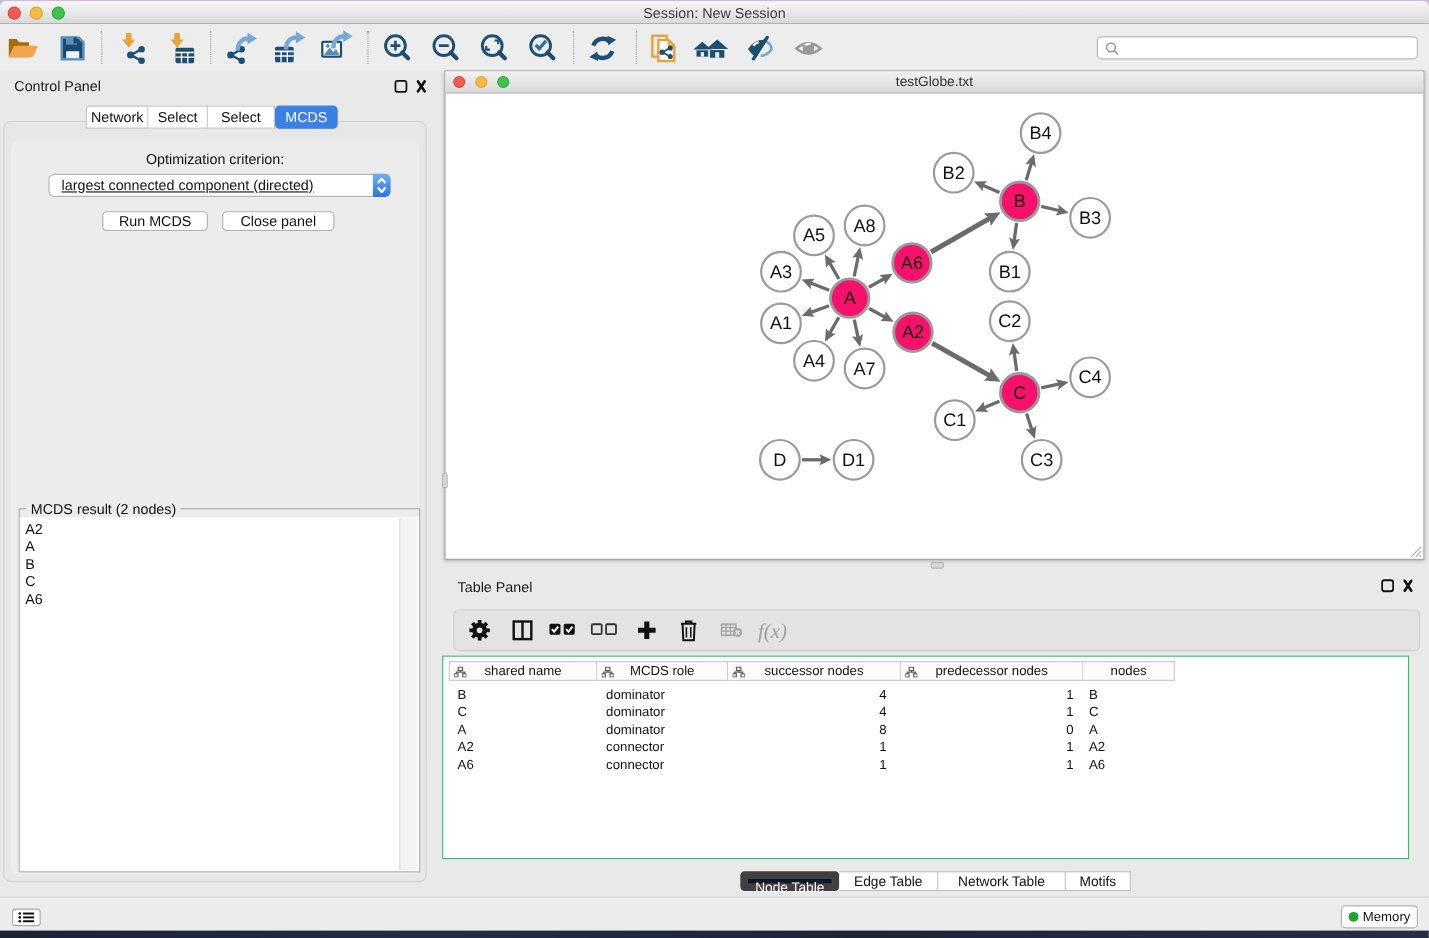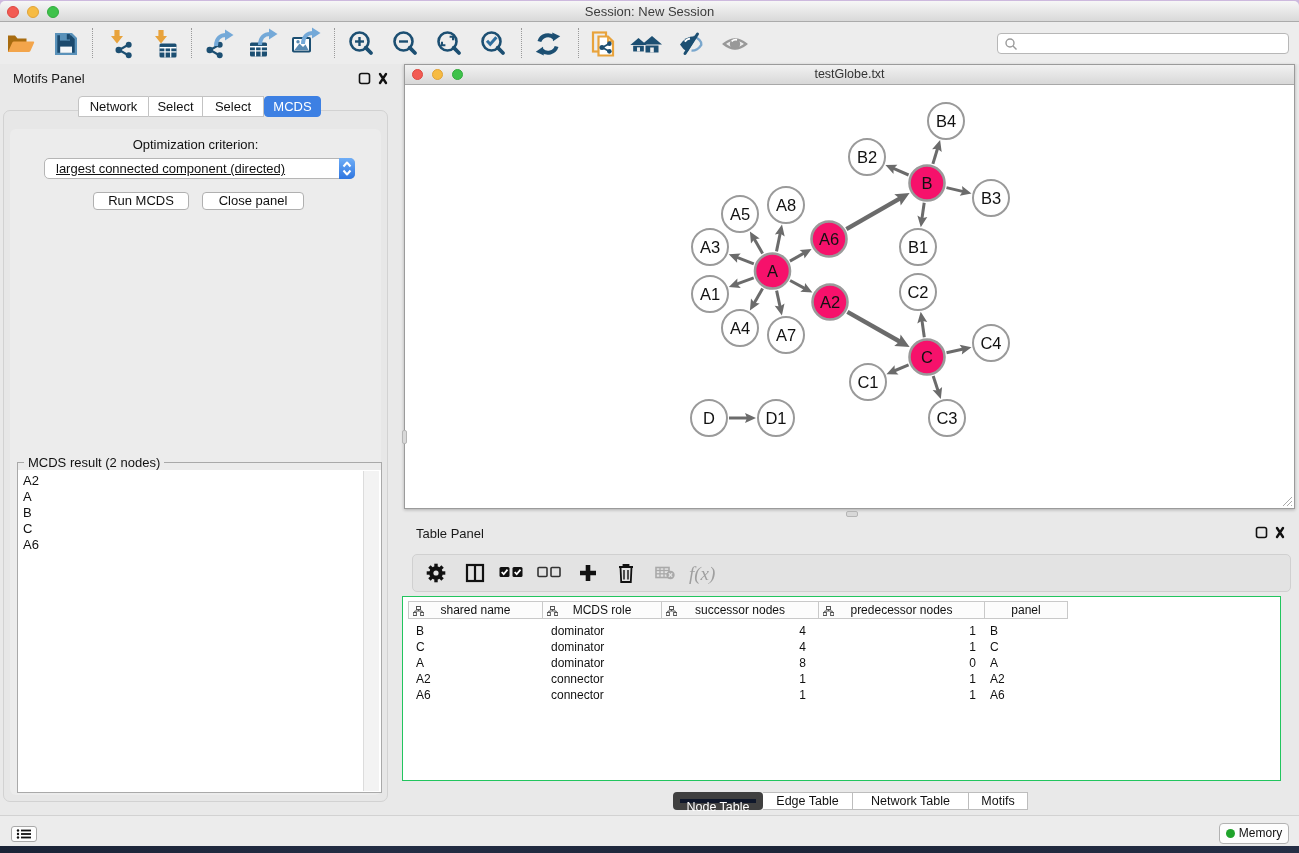--- a/index.html
+++ b/index.html
@@ -205,29 +205,29 @@
       </g>
     </svg>
   <div class="abs" id="searchbox">
     <svg width="14" height="14" style="position:absolute;left:6px;top:3px" viewBox="0 0 14 14">
       <circle cx="6" cy="6" r="4" fill="none" stroke="#9a9a9a" stroke-width="1.4"></circle>
       <line x1="9" y1="9" x2="12.5" y2="12.5" stroke="#9a9a9a" stroke-width="1.4"></line>
     </svg>
   </div>
 </div>
 
-<div class="abs" id="cp-title">Motifs Panel</div>
+<div class="abs" id="cp-title">Control Panel</div>
 <svg class="abs" style="top:72px;left:358px" width="32" height="13" viewBox="0 0 32 13">
   <rect x="1.5" y="1.5" width="10" height="10" rx="2" fill="none" stroke="#111" stroke-width="1.6"></rect>
   <path d="M22 2 L28 11 M28 2 L22 11" stroke="#111" stroke-width="2.4" stroke-linecap="round"></path>
 </svg>
 <div class="abs" id="cp-body"></div>
 <div class="abs" id="cp-inner"></div>
 <div class="abs" id="cp-tabs">
-  <div class="tab first" style="width:71px;text-align:center;">Network</div><div class="tab" style="width:54px;">Select</div><div class="tab" style="width:61px;">Select</div><div class="tab sel" style="width:57px;">MCDS</div>
+  <div class="tab first" style="width:57px;text-align:center;">Network</div><div class="tab" style="width:54px;">Select</div><div class="tab" style="width:61px;">Select</div><div class="tab sel" style="width:57px;">MCDS</div>
 </div>
 <div class="abs" id="opt-label">Optimization criterion:</div>
 <div class="abs" id="combo">largest connected component (directed)</div>
 <div class="abs" id="combo-btn">
   <svg width="16" height="21" viewBox="0 0 16 21">
     <path d="M4.5 8.5 L8 4.5 L11.5 8.5" fill="none" stroke="#fff" stroke-width="2" stroke-linejoin="round"></path>
     <path d="M4.5 12.5 L8 16.5 L11.5 12.5" fill="none" stroke="#fff" stroke-width="2" stroke-linejoin="round"></path>
   </svg>
 </div>
 <div class="abs btn" style="left:93px;width:96px;">Run MCDS</div>
@@ -414,21 +414,21 @@
           <rect x="0.2" y="6.5" width="3.2" height="3" fill="none" stroke="#555" stroke-width="1"></rect>
           <rect x="7.6" y="6.5" width="3.2" height="3" fill="none" stroke="#555" stroke-width="1"></rect>
           <path d="M5.5 3.5 V5 M1.8 6.5 V5 H9.2 V6.5" fill="none" stroke="#555" stroke-width="1"></path>
         </svg>successor nodes</div>
       <div class="hc" style="left:416px;width:166px;"><svg width="11" height="10" viewBox="0 0 11 10" style="position:absolute;left:4px;top:4px">
           <rect x="3.5" y="0.5" width="4" height="3" fill="none" stroke="#555" stroke-width="1"></rect>
           <rect x="0.2" y="6.5" width="3.2" height="3" fill="none" stroke="#555" stroke-width="1"></rect>
           <rect x="7.6" y="6.5" width="3.2" height="3" fill="none" stroke="#555" stroke-width="1"></rect>
           <path d="M5.5 3.5 V5 M1.8 6.5 V5 H9.2 V6.5" fill="none" stroke="#555" stroke-width="1"></path>
         </svg>predecessor nodes</div>
-      <div class="hc" style="left:582px;width:83px;">panel</div>
+      <div class="hc" style="left:582px;width:83px;">nodes</div>
     </div>
     <div class="row" style="left:13px;top:26px;">B</div>
     <div class="row" style="left:148px;top:26px;">dominator</div>
     <div class="row" style="left:259px;top:26px;width:144px;text-align:right;">4</div>
     <div class="row" style="left:416px;top:26px;width:157px;text-align:right;">1</div>
     <div class="row" style="left:587px;top:26px;">B</div>
     <div class="row" style="left:13px;top:42px;">C</div>
     <div class="row" style="left:148px;top:42px;">dominator</div>
     <div class="row" style="left:259px;top:42px;width:144px;text-align:right;">4</div>
     <div class="row" style="left:416px;top:42px;width:157px;text-align:right;">1</div>

